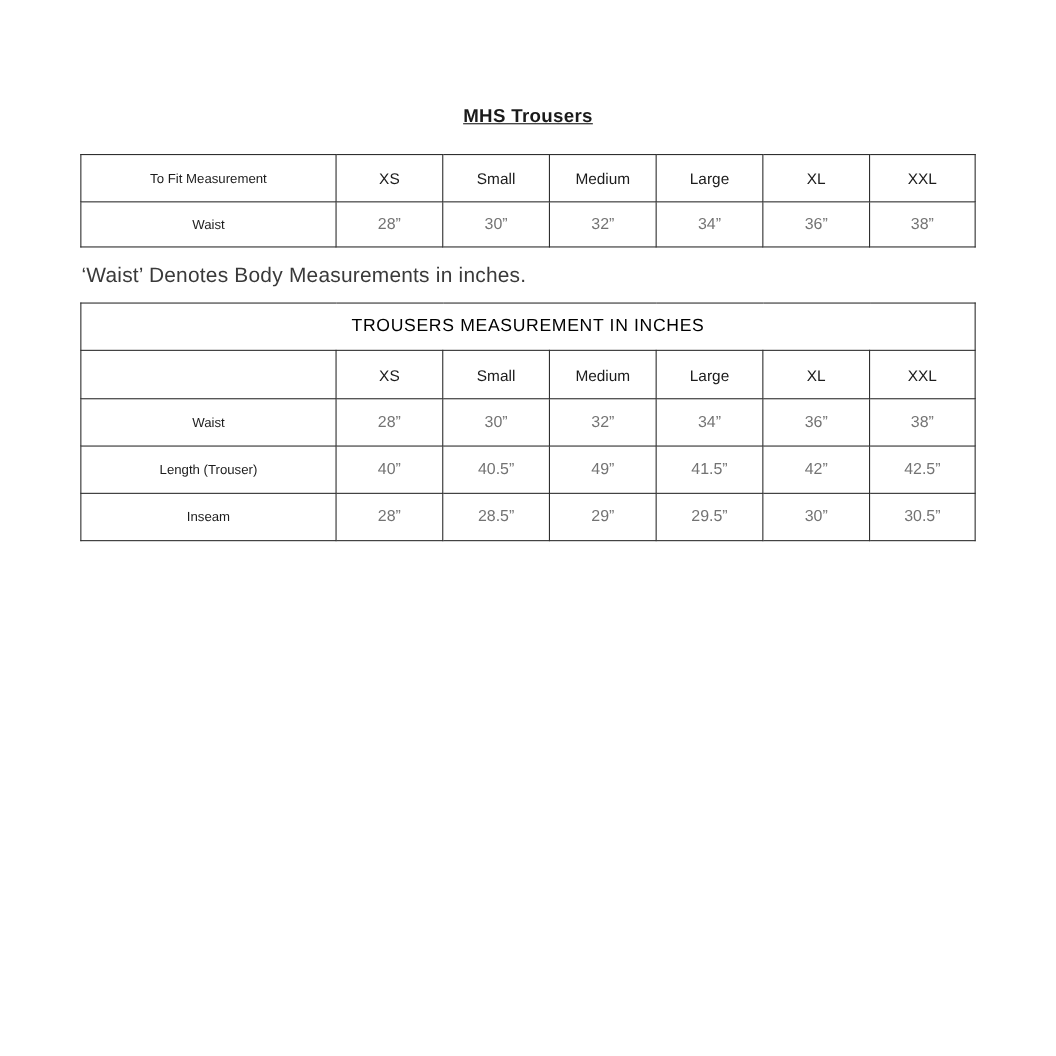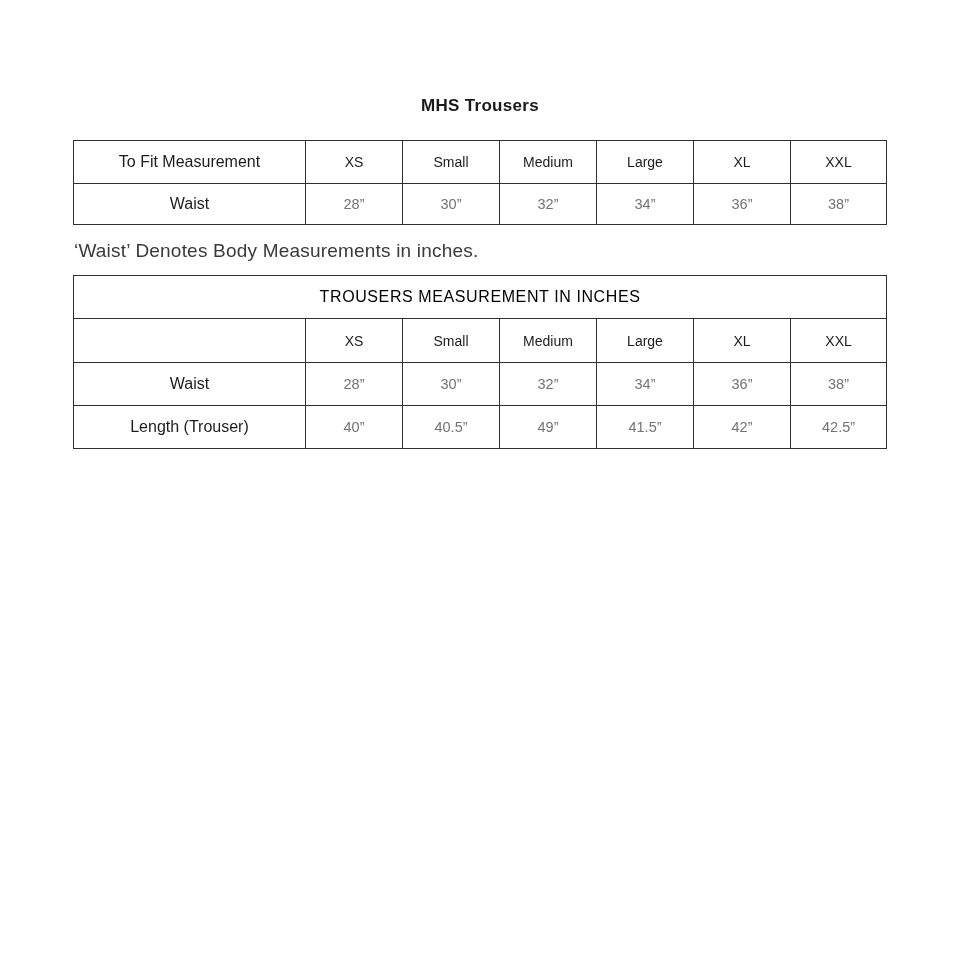--- a/index.html
+++ b/index.html
@@ -18,20 +18,21 @@
   .page-title {
     position: absolute;
     top: 96px;
     left: 0;
     width: 960px;
     text-align: center;
     font-size: 17px;
     font-weight: 700;
     letter-spacing: 0.3px;
     color: #1a1a1a;
+    text-decoration: underline;
   }
   table.chart {
     position: absolute;
     left: 73px;
     width: 813px;
     border-collapse: collapse;
     table-layout: fixed;
   }
   table.chart td, table.chart th {
     border: 1px solid #2f2f2f;
@@ -45,21 +46,21 @@
   #fit-table { top: 140px; }
   #fit-table tr.header-row td { height: 42px; }
   #fit-table tr.data-row td { height: 40px; }
 
   #measure-table { top: 275px; }
   #measure-table tr.title-row td { height: 42px; }
   #measure-table tr.header-row td { height: 43px; }
   #measure-table tr.data-row td { height: 42px; }
 
   .row-label {
-    font-size: 16px;
+    font-size: 12px;
     color: #1c1c1c;
   }
   .col-header {
     font-size: 14px;
     color: #1c1c1c;
   }
   .cell-value {
     font-size: 14.5px;
     color: #737373;
   }
@@ -150,14 +151,23 @@
     </tr>
     <tr class="data-row">
       <td class="row-label">Length (Trouser)</td>
       <td class="cell-value">40”</td>
       <td class="cell-value">40.5”</td>
       <td class="cell-value">49”</td>
       <td class="cell-value">41.5”</td>
       <td class="cell-value">42”</td>
       <td class="cell-value">42.5”</td>
     </tr>
+    <tr class="data-row">
+      <td class="row-label">Inseam</td>
+      <td class="cell-value">28”</td>
+      <td class="cell-value">28.5”</td>
+      <td class="cell-value">29”</td>
+      <td class="cell-value">29.5”</td>
+      <td class="cell-value">30”</td>
+      <td class="cell-value">30.5”</td>
+    </tr>
   </tbody>
 </table>
 
 </body></html>

